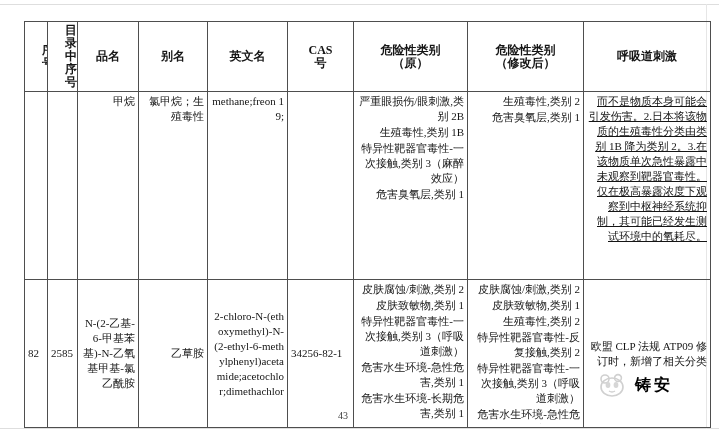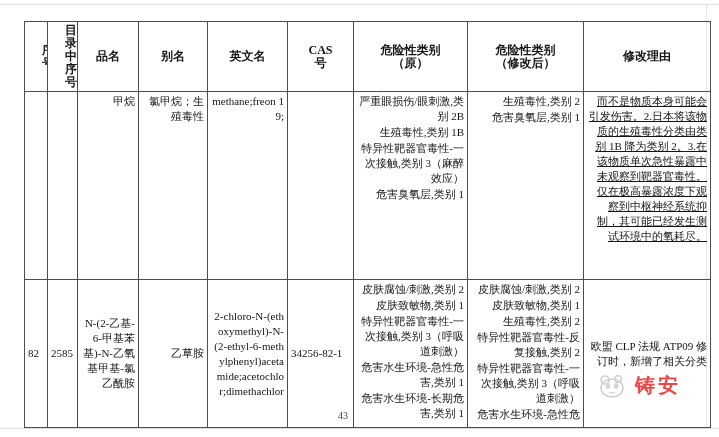--- a/index.html
+++ b/index.html
@@ -22,21 +22,21 @@
   .hz-item{margin:0 0 1px 0;}
   .b{font-weight:normal;}
   .reason1{font-size:11.5px;line-height:15.5px;text-decoration:underline;}
   .reason2{font-size:11.5px;line-height:16px;}
   .eng{font-size:11px;line-height:14px;}
 
   .page-number{position:absolute;left:338px;top:410px;font-size:10px;color:#3c3c3c;}
 
   .watermark{position:absolute;left:596px;top:372px;display:flex;align-items:center;gap:5px;
              color:#cfcfcf;z-index:5;}
-  .wm-text{font-size:20px;font-weight:bold;letter-spacing:3px;color:#ef4444;
+  .wm-text{font-size:16px;font-weight:bold;letter-spacing:3px;color:#000000;
            font-family:Liberation Sans, sans-serif;}
 </style>
 </head>
 <body>
 
 <div class="page">
   <div class="edge edge-top"></div>
   <div class="edge edge-bottom"></div>
   <div class="edge edge-right"></div>
 
@@ -55,21 +55,21 @@
     <tbody>
         <tr style="height:39px">
       <th>序号</th>
       <th>目录中序号</th>
       <th>品名</th>
       <th>别名</th>
       <th>英文名</th>
       <th>CAS 号</th>
       <th>危险性类别（原）</th>
       <th>危险性类别（修改后）</th>
-      <th>修改理由</th>
+      <th>呼吸道刺激</th>
     </tr>
 
     <tr style="height:188px">
       <td class="ctr"></td>
       <td class="ctr"></td>
       <td>甲烷</td>
       <td>氯甲烷；生殖毒性</td>
       <td class="eng">methane;freon 19;</td>
       <td class="ctr"></td>
       <td>

